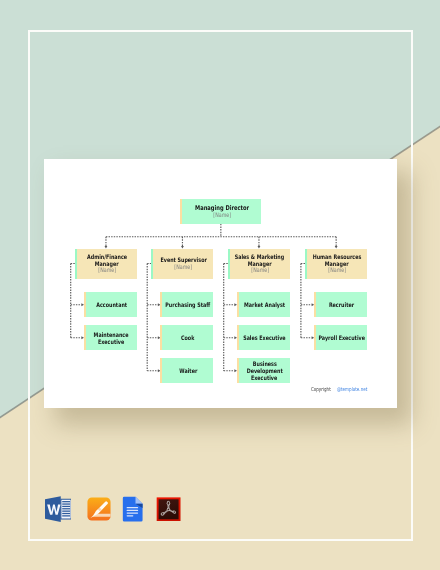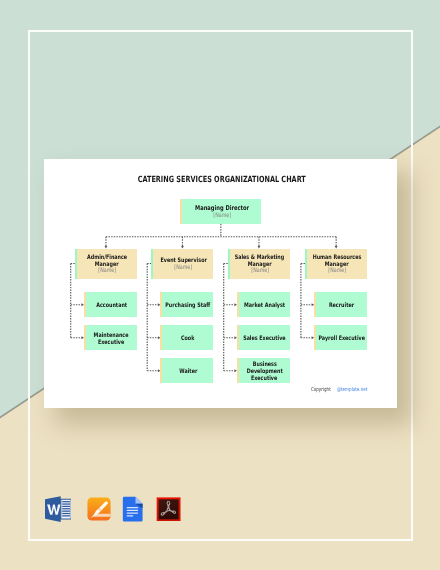--- a/index.html
+++ b/index.html
@@ -59,21 +59,20 @@
         <stop offset="0.35" stop-color="rgba(96,98,88,0.72)"></stop>
         <stop offset="1" stop-color="rgba(120,118,102,0.10)"></stop>
       </linearGradient>
     </defs>
     <line x1="-6" y1="421.4" x2="446" y2="122.5" stroke="#6e706a" stroke-width="1.7" stroke-opacity="0.62"></line>
   </svg>
   <div class="frame"></div>
   <div class="cardshadow"></div>
 
   <div class="card">
-    <div class="title"><span>CATERING SERVICES ORGANIZATIONAL CHART</span></div>
 
     <svg class="conn" viewBox="0 0 353 249">
         <line x1="176.85" y1="64.9" x2="176.85" y2="77.7" stroke="#5a5a5a" stroke-width="1.15" stroke-dasharray="1.45 1.15"></line>
         <line x1="61.95" y1="77.7" x2="292.15000000000003" y2="77.7" stroke="#5a5a5a" stroke-width="1.15" stroke-dasharray="1.45 1.15"></line>
         <line x1="61.95" y1="77.7" x2="61.95" y2="86.9" stroke="#5a5a5a" stroke-width="1.15" stroke-dasharray="1.45 1.15"></line>
         <path d="M 60.5 86.9 L 63.400000000000006 86.9 L 61.95 89.5 Z" fill="#5a5a5a"></path>
         <line x1="26.7" y1="104.5" x2="26.7" y2="178.70000000000002" stroke="#5a5a5a" stroke-width="1.15" stroke-dasharray="1.45 1.15"></line>
         <line x1="26.7" y1="104.5" x2="30.9" y2="104.5" stroke="#5a5a5a" stroke-width="1.15" stroke-dasharray="1.45 1.15"></line>
         <line x1="26.7" y1="145.70000000000002" x2="37.4" y2="145.70000000000002" stroke="#5a5a5a" stroke-width="1.15" stroke-dasharray="1.45 1.15"></line>
         <path d="M 37.4 144.25000000000003 L 37.4 147.15 L 40 145.70000000000002 Z" fill="#5a5a5a"></path>

